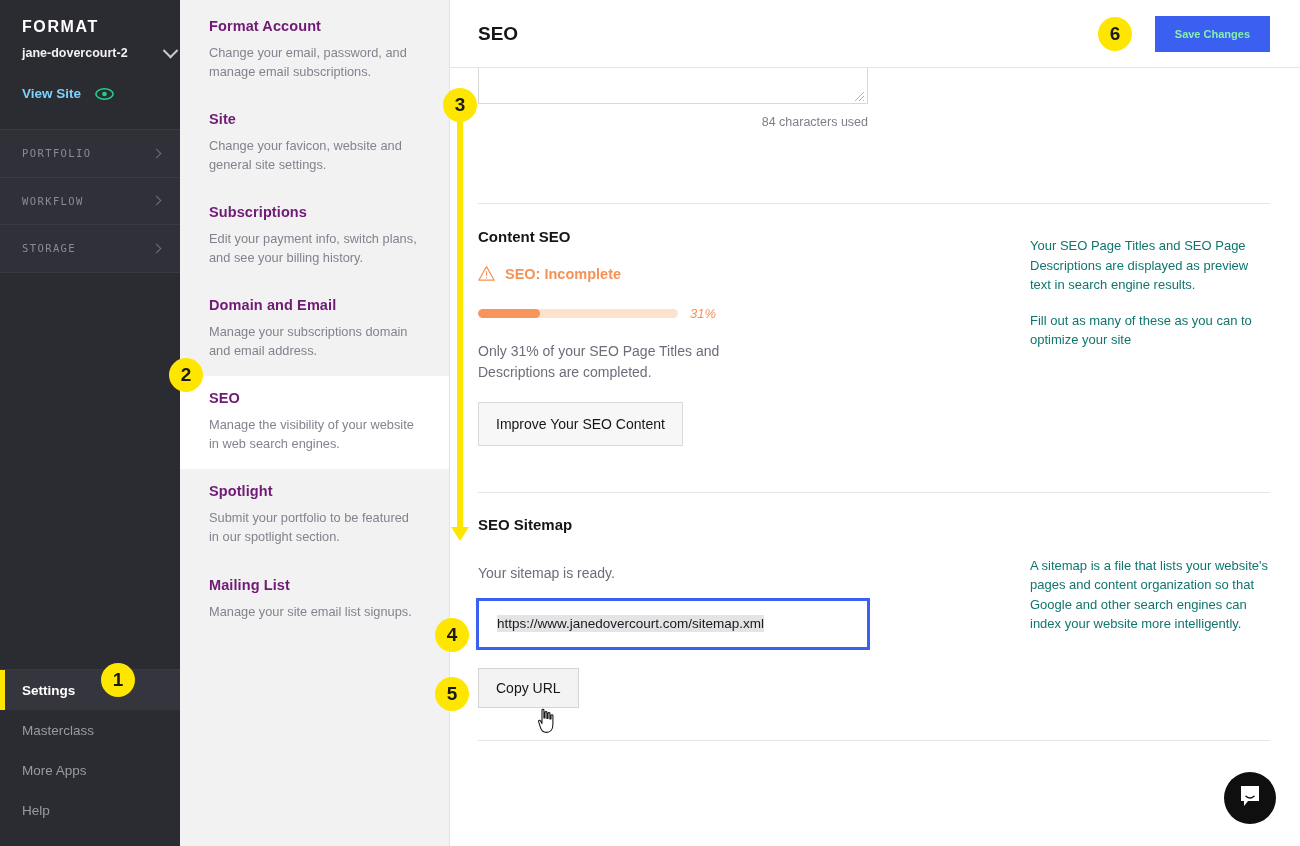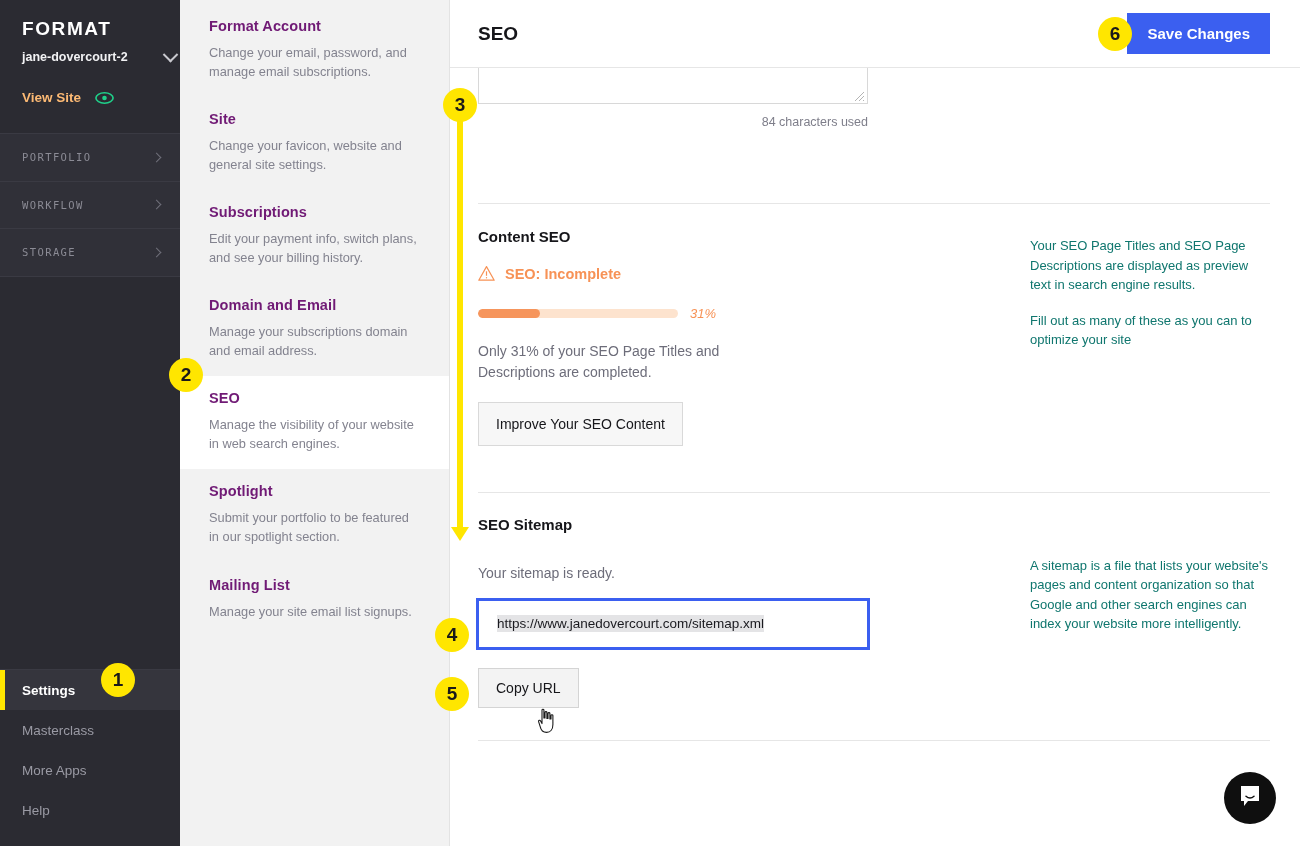--- a/index.html
+++ b/index.html
@@ -14,34 +14,34 @@
 
   
   .sidebar {
     width: 180px; height: 846px;
     background: #2b2b32;
     flex: 0 0 180px;
     position: relative;
     color: #fff;
   }
   .brand {
-    font-size: 19px; font-weight: 700; letter-spacing: 1.6px;
+    font-size: 16px; font-weight: 700; letter-spacing: 1.6px;
     color: #ffffff; padding: 18px 0 0 22px; font-family: "Liberation Sans", sans-serif;
   }
   .site-select {
     display: flex; align-items: center; justify-content: space-between;
     padding: 10px 4px 0 22px; font-size: 12.5px; font-weight: 700; color: #f2f2f4; gap: 36px;
   }
   .chev-down {
     width: 11px; height: 11px; border-right: 2px solid #c9c9cf; border-bottom: 2px solid #c9c9cf;
     transform: rotate(45deg) translate(-2px,-2px);
   }
   .view-site {
     display: flex; align-items: center; gap: 14px;
-    padding: 26px 0 0 22px; color: #fdba74; font-weight: 700; font-size: 13.5px;
+    padding: 26px 0 0 22px; color: #7dd3fc; font-weight: 700; font-size: 13.5px;
   }
   .eye { width: 19px; height: 12px; position: relative; }
   .eye svg { display:block; }
   .sb-divider { height: 1px; background: #3a3a43; margin-top: 28px; }
   .sb-group {
     height: 47.5px; display: flex; align-items: center; justify-content: space-between;
     padding: 0 20px 0 22px; border-bottom: 1px solid #3a3a43;
     background: #303038;
   }
   .sb-group .lbl {
@@ -80,22 +80,22 @@
   }
 
   
   .main { flex: 1 1 auto; height: 846px; background: #ffffff; position: relative; overflow: hidden; }
   .main-head {
     height: 68px; display: flex; align-items: center; justify-content: space-between;
     padding: 0 30px 0 28px; border-bottom: 1px solid #e6e6e6;
   }
   .page-title { font-size: 19px; font-weight: 700; color: #16161a; }
   .save-btn {
-    background: #3b5ff0; color: #ffffff; border: none;
-    font-size: 15px; font-weight: 700; padding: 12px 20px; cursor: pointer;
+    background: #3b5ff0; color: #86efac; border: none;
+    font-size: 11px; font-weight: 700; padding: 12px 20px; cursor: pointer;
     font-family: "Liberation Sans", sans-serif;
   }
 
   .content { padding: 0 30px 0 28px; }
 
   .row-split { display: flex; }
   .col-left { width: 520px; flex: 0 0 520px; }
   .col-right { flex: 1 1 auto; padding-left: 32px; padding-top: 8px; }
 
   .textarea-clip {

